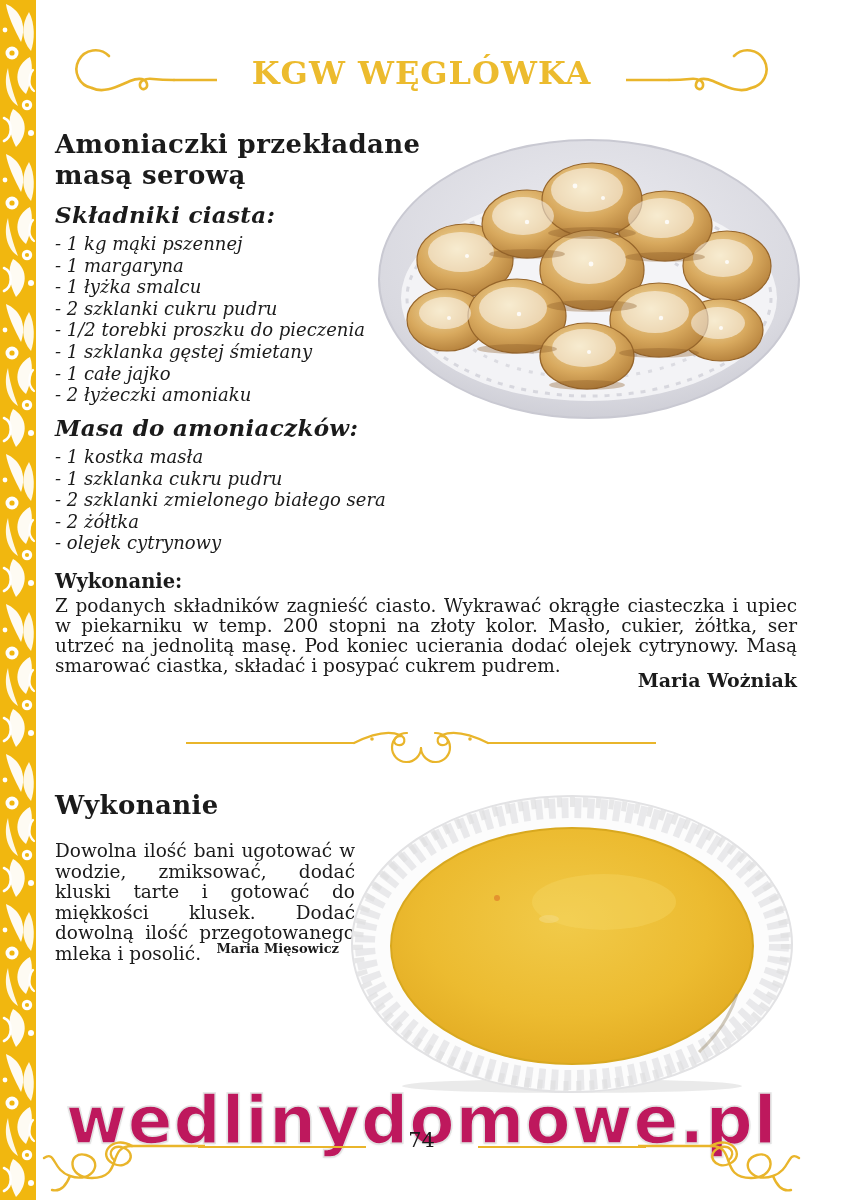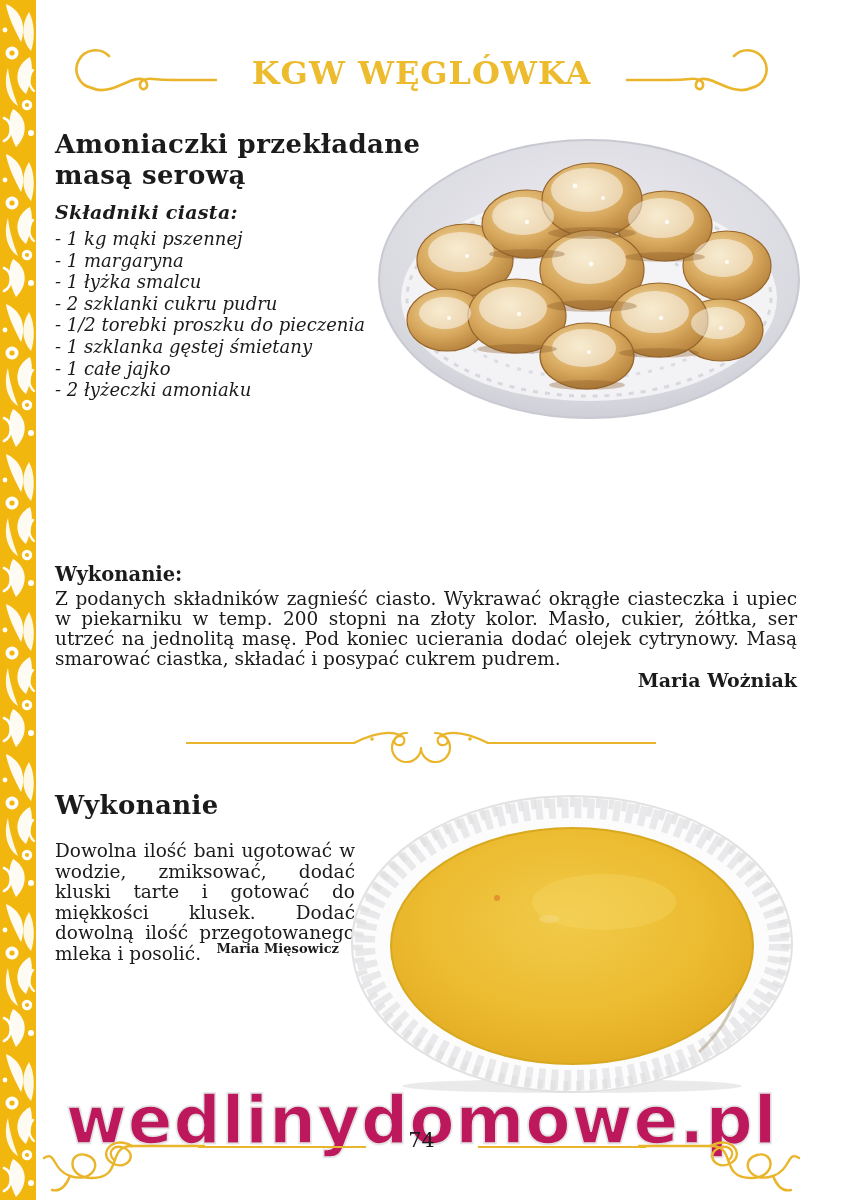--- a/index.html
+++ b/index.html
@@ -22,29 +22,29 @@
   }
 
   
   .r1-title {
     position:absolute; left:55px; top:129px;
     font-weight:bold; font-size:26px; line-height:31px; letter-spacing:.4px;
   }
   .ing-block { position:absolute; left:55px; width:340px; }
   .ing-block.s1 { top:201px; }
   .ing-block.s2 { top:414px; }
-  .ing-head { font-style:italic; font-weight:bold; font-size:19px; margin-bottom:5px; letter-spacing:.3px; }
+  .ing-head { font-style:italic; font-weight:bold; font-size:23px; margin-bottom:5px; letter-spacing:.3px; }
   .ing { font-style:italic; font-size:18px; line-height:21.6px; white-space:nowrap; }
 
   .photo { position:absolute; }
   .photo.cookies { left:377px; top:138px; width:424px; height:282px; }
   .photo.soup    { left:349px; top:794px; width:446px; height:300px; }
 
   .wyk-block { position:absolute; left:55px; top:563px; width:742px; }
-  .wyk-head { font-weight:bold; font-size:19.5px; margin-bottom:3px; }
+  .wyk-head { font-weight:bold; font-size:19.5px; margin-bottom:3px;margin-top:7px; }
   .wyk-text { font-size:18.5px; line-height:20px; text-align:justify; }
   .author1 { position:absolute; left:55px; top:669px; width:742px; text-align:right; font-weight:bold; font-size:19px; }
 
   .divider { position:absolute; left:186px; top:720px; width:470px; height:46px; }
 
   .r2-title { position:absolute; left:55px; top:790px; font-weight:bold; font-size:26px; letter-spacing:.4px; }
   .r2-text { position:absolute; left:55px; top:841px; width:300px; font-size:18.5px; line-height:20.6px; text-align:justify; }
   .author2 { position:absolute; left:55px; top:941px; width:284px; text-align:right; font-weight:bold; font-size:13px; }
 
   
@@ -188,20 +188,28 @@
     <div class="ing">- 1 kg mąki pszennej</div>
     <div class="ing">- 1 margaryna</div>
     <div class="ing">- 1 łyżka smalcu</div>
     <div class="ing">- 2 szklanki cukru pudru</div>
     <div class="ing">- 1/2 torebki proszku do pieczenia</div>
     <div class="ing">- 1 szklanka gęstej śmietany</div>
     <div class="ing">- 1 całe jajko</div>
     <div class="ing">- 2 łyżeczki amoniaku</div>
   </div>
 
+  <div class="ing-block s2">
+    <div class="ing-head">Masa do amoniaczków:</div>
+    <div class="ing">- 1 kostka masła</div>
+    <div class="ing">- 1 szklanka cukru pudru</div>
+    <div class="ing">- 2 szklanki zmielonego białego sera</div>
+    <div class="ing">- 2 żółtka</div>
+    <div class="ing">- olejek cytrynowy</div>
+  </div>
 
   <div class="wyk-block">
     <div class="wyk-head">Wykonanie:</div>
     <div class="wyk-text">Z podanych składników zagnieść ciasto. Wykrawać okrągłe ciasteczka i upiec w piekarniku w temp. 200 stopni na złoty kolor. Masło, cukier, żółtka, ser utrzeć na jednolitą masę. Pod koniec ucierania dodać olejek cytrynowy. Masą smarować ciastka, składać i posypać cukrem pudrem.</div>
   </div>
   <div class="author1">Maria Wożniak</div>
 
   <svg class="divider" viewBox="0 0 470 46">
     <defs>
       <g id="divhalf" stroke="#E9B52B" stroke-width="2.2" fill="none" stroke-linecap="round">

